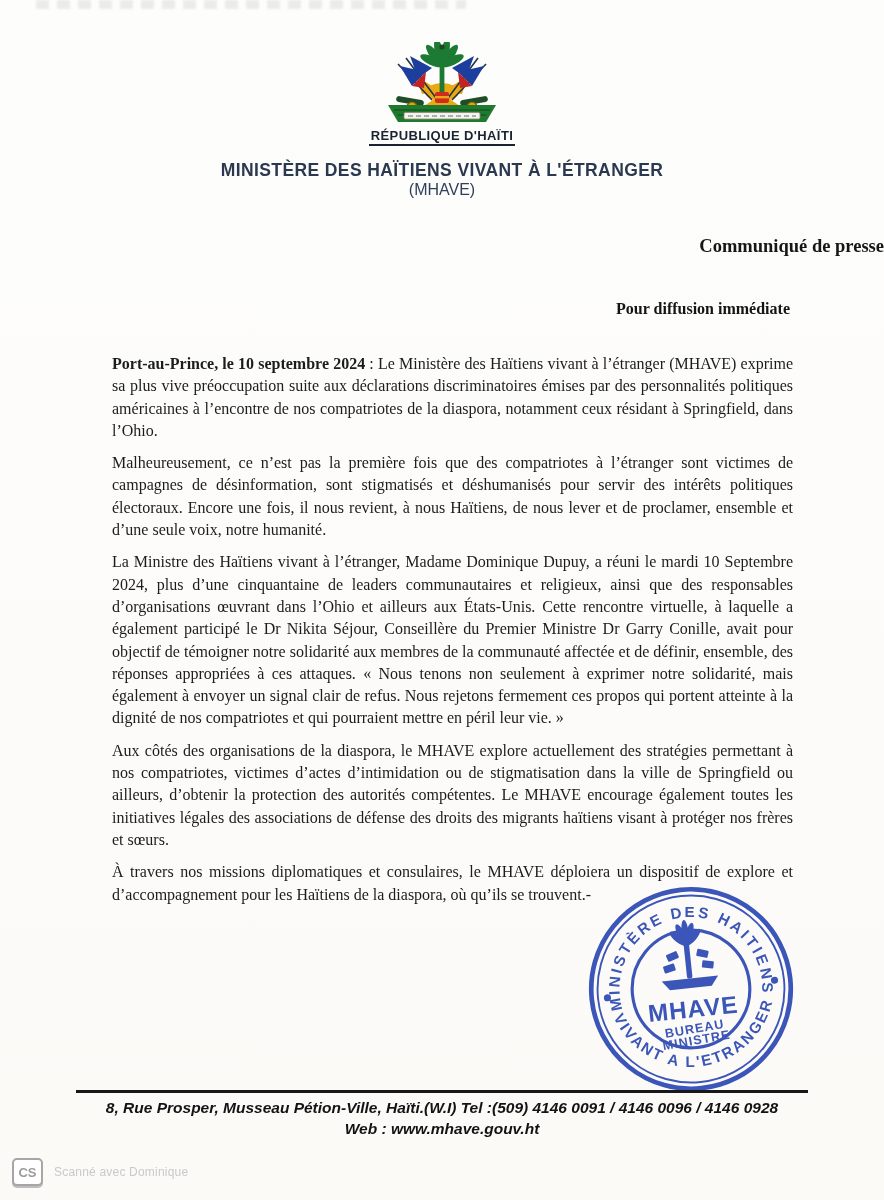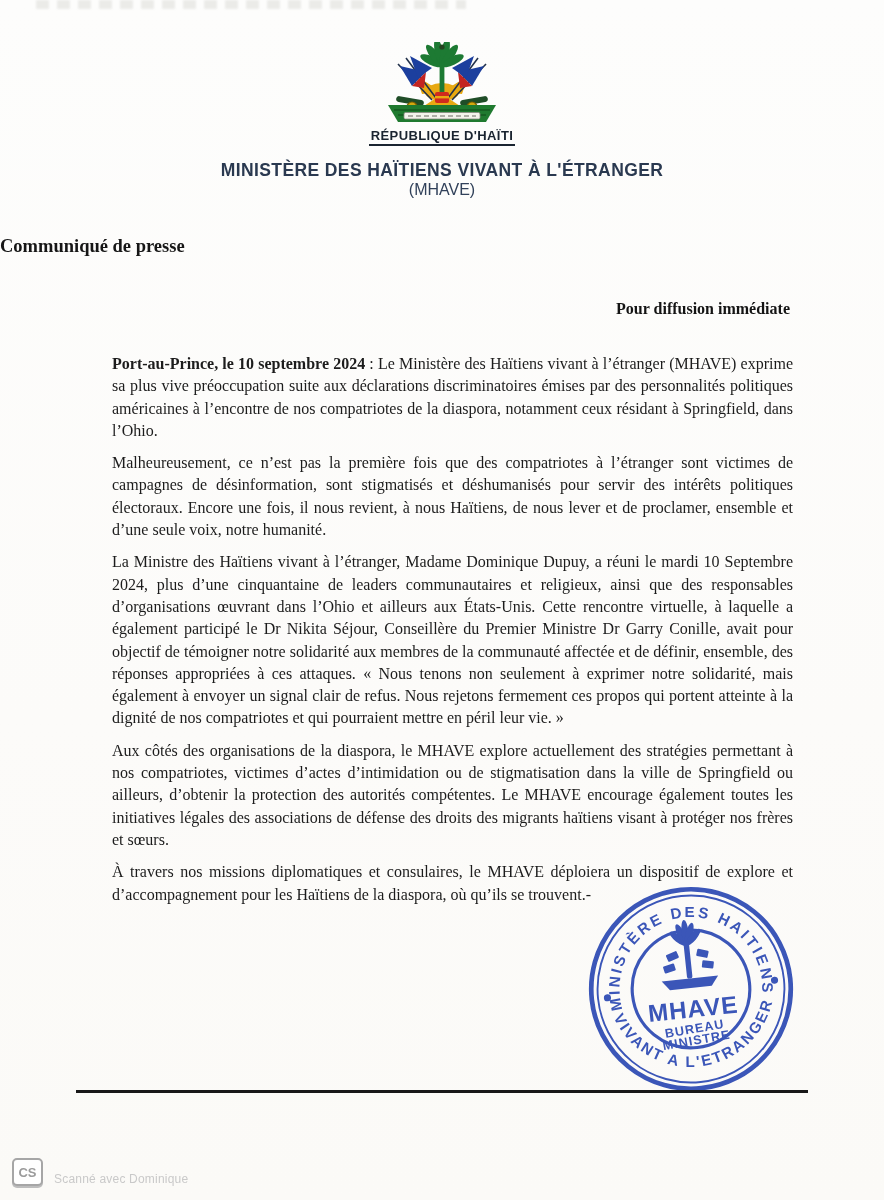--- a/index.html
+++ b/index.html
@@ -30,21 +30,21 @@
     margin-top:14px;
     font-family:"Liberation Sans",sans-serif;font-weight:bold;
     font-size:17.5px;letter-spacing:.4px;color:#2a3950;
   }
   .ministry-acronym{
     font-family:"Liberation Sans",sans-serif;
     font-size:16px;color:#31415a;
   }
   
   .doc-title{
-    position:absolute;top:236px;left:0;right:0;text-align:left;
+    position:absolute;top:236px;left:0;right:0;text-align:right;
     font-weight:bold;font-size:18.5px;color:#161616;
   }
   .distribution{
     position:absolute;top:300px;right:94px;
     font-weight:bold;font-size:16px;color:#141414;
   }
   .body-text{
     position:absolute;top:353px;left:112px;width:681px;
     font-size:16px;line-height:22.3px;text-align:justify;color:#1c1c1c;
   }
@@ -62,21 +62,21 @@
     background:#181818;
   }
   .footer{
     position:absolute;top:1097px;left:0;right:0;text-align:center;
     font-family:"Liberation Sans",sans-serif;font-weight:bold;font-style:italic;
     font-size:15.5px;line-height:21px;color:#131313;
   }
   
   .watermark{
     position:absolute;top:1158px;left:12px;
-    display:flex;align-items:flex-end;gap:11px;
+    display:flex;align-items:center;gap:11px;
     font-family:"Liberation Sans",sans-serif;
   }
   .cs-badge{
     width:27px;height:24px;border:2px solid #a6a6a6;border-radius:5px;
     display:grid;place-items:center;
     font-weight:bold;font-size:13px;color:#9b9b9b;
     box-shadow:0 2px 0 #bdbdbd;background:#fff;
   }
   .cs-label{font-size:12px;color:#c9c9c9;letter-spacing:.2px;}
 </style>
@@ -193,20 +193,22 @@
     </g>
     <text x="100" y="127" text-anchor="middle" font-family="Liberation Sans, sans-serif" font-size="23" font-weight="bold" fill="#2b49b3" letter-spacing="1">MHAVE</text>
     <g transform="rotate(-4 100 145)">
       <text x="100" y="142" text-anchor="middle" font-family="Liberation Sans, sans-serif" font-size="12" font-weight="bold" fill="#2b49b3" letter-spacing="1">BUREAU</text>
       <text x="100" y="153" text-anchor="middle" font-family="Liberation Sans, sans-serif" font-size="12" font-weight="bold" fill="#2b49b3" letter-spacing="1">MINISTRE</text>
     </g>
   </svg>
 
   <div class="footer-rule"></div>
   <div class="footer">
+    <div>8, Rue Prosper, Musseau Pétion-Ville, Haïti.(W.I) Tel :(509) 4146 0091 / 4146 0096 / 4146 0928</div>
+    <div>Web : www.mhave.gouv.ht</div>
   </div>
 
   <div class="watermark">
     <div class="cs-badge">CS</div>
     <div class="cs-label">Scanné avec Dominique</div>
   </div>
 
 </div>
 
 </body></html>

